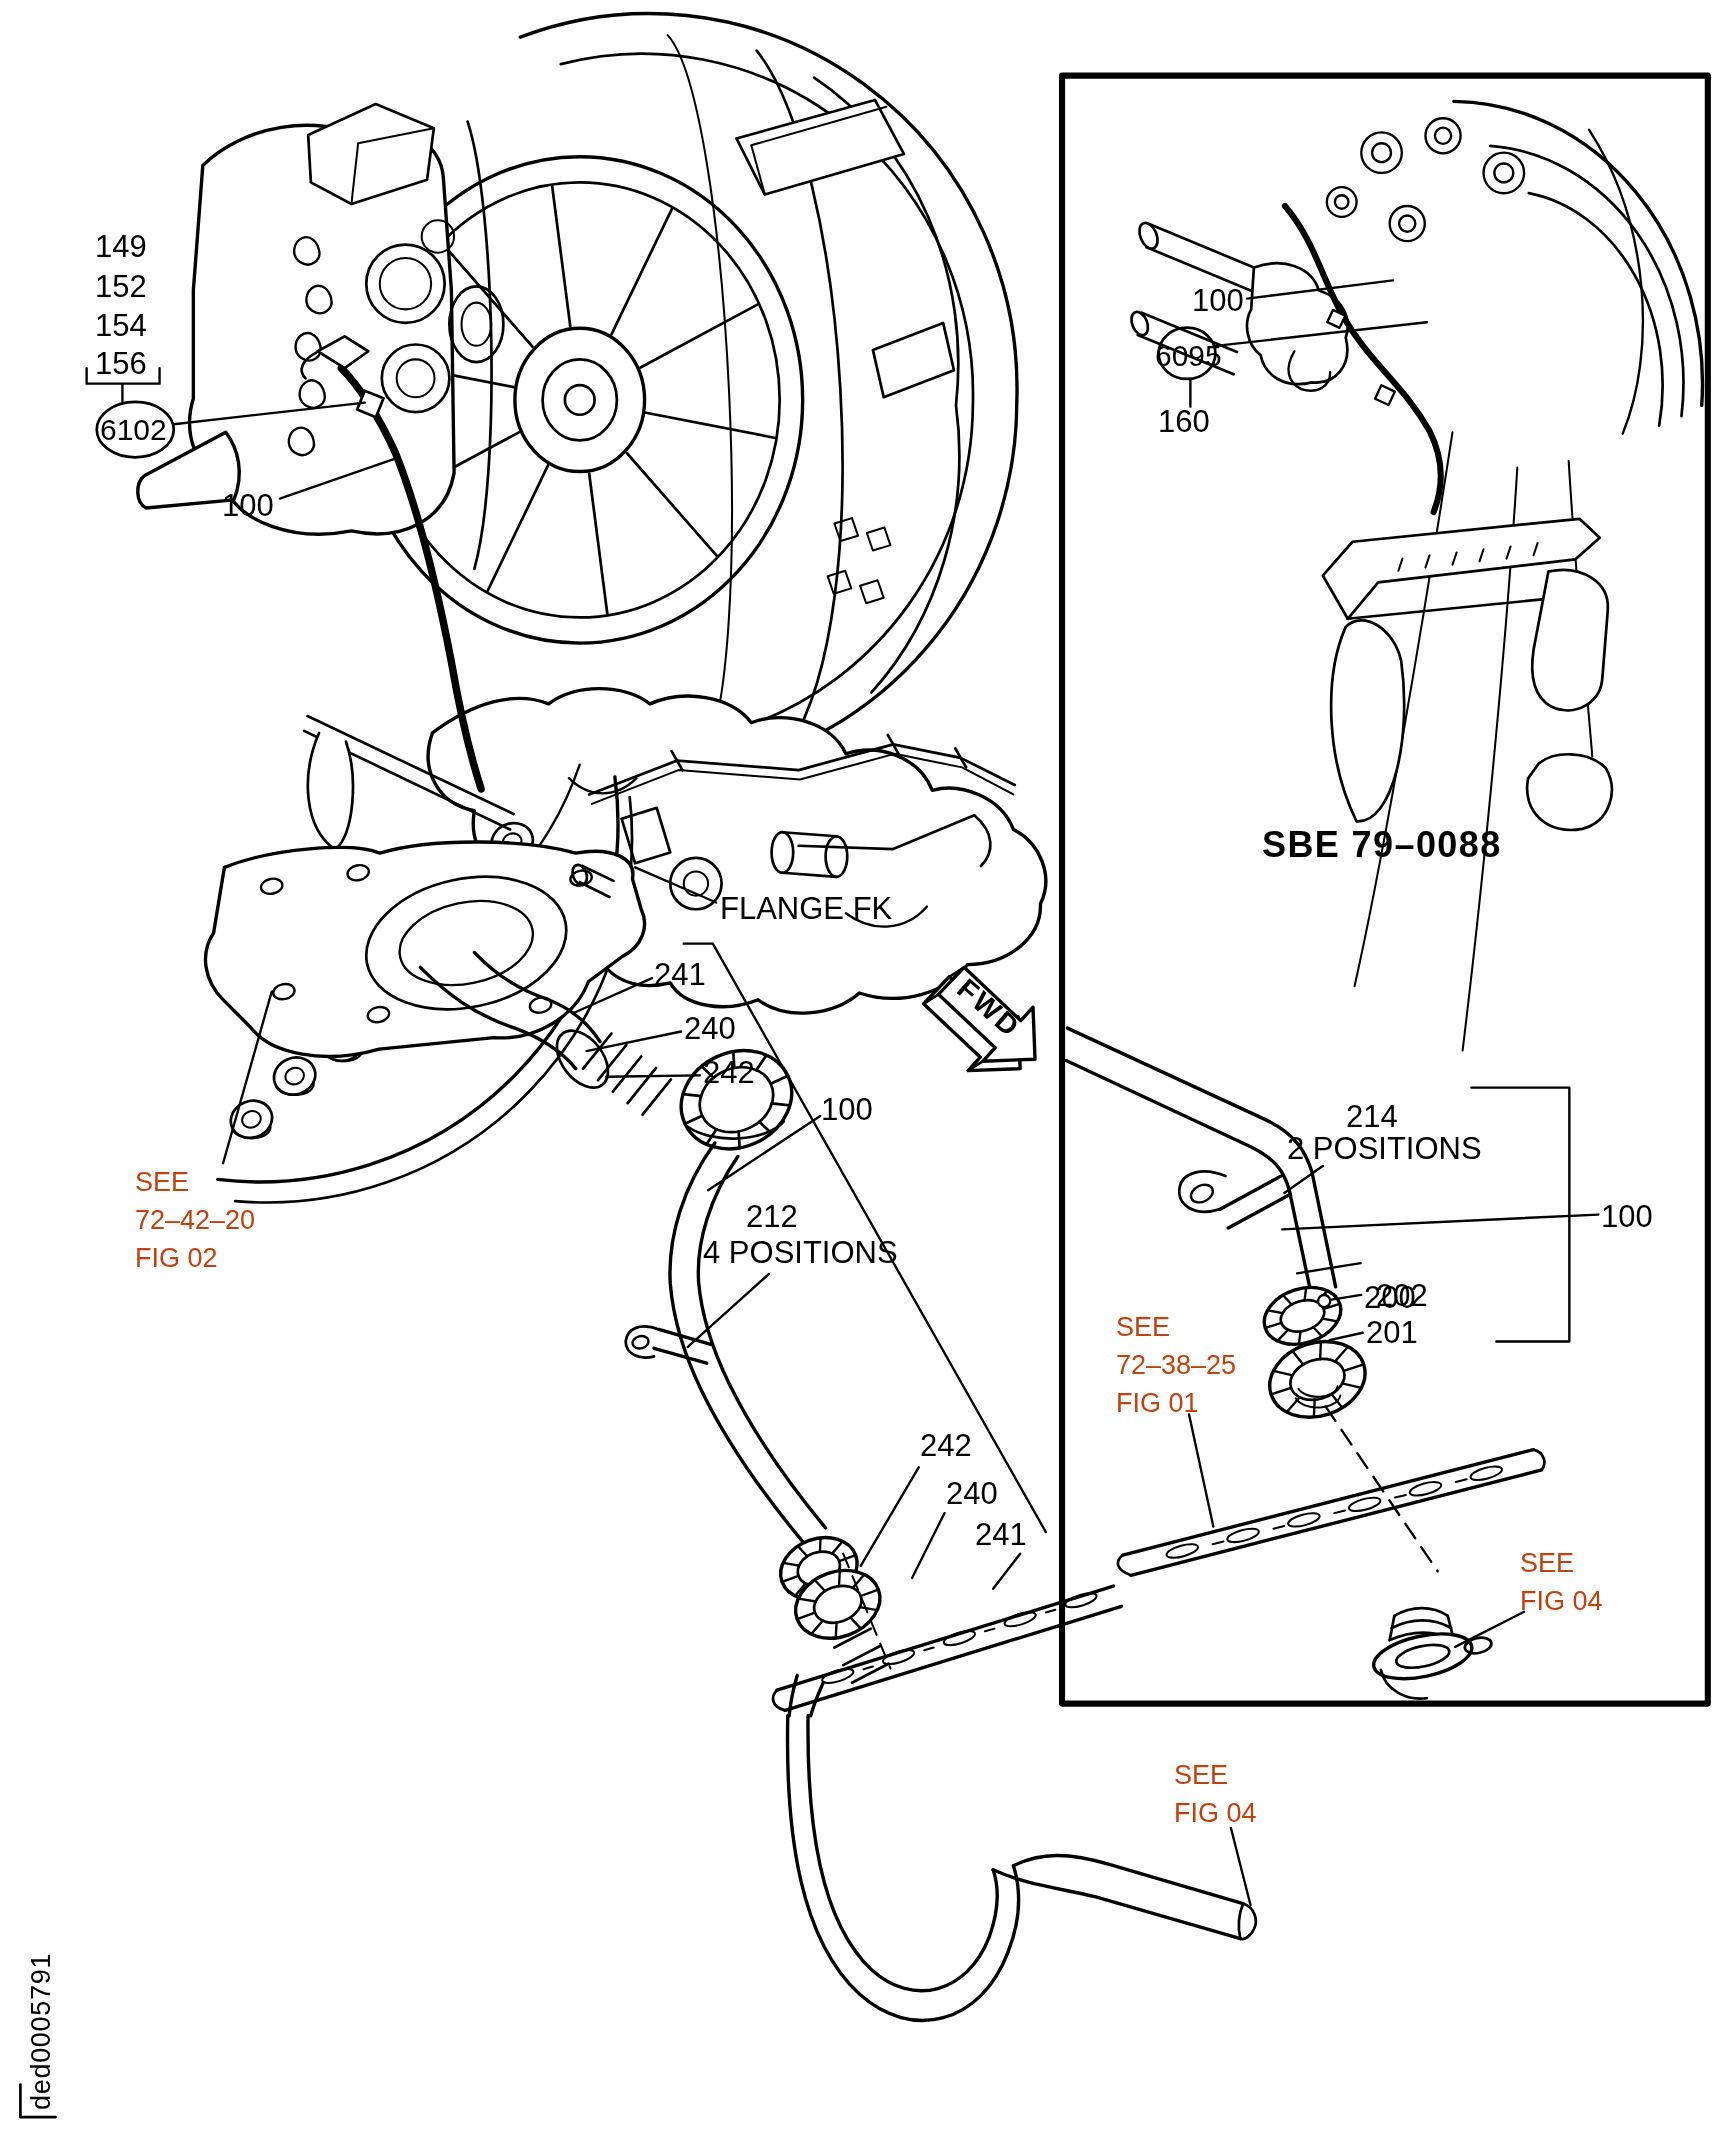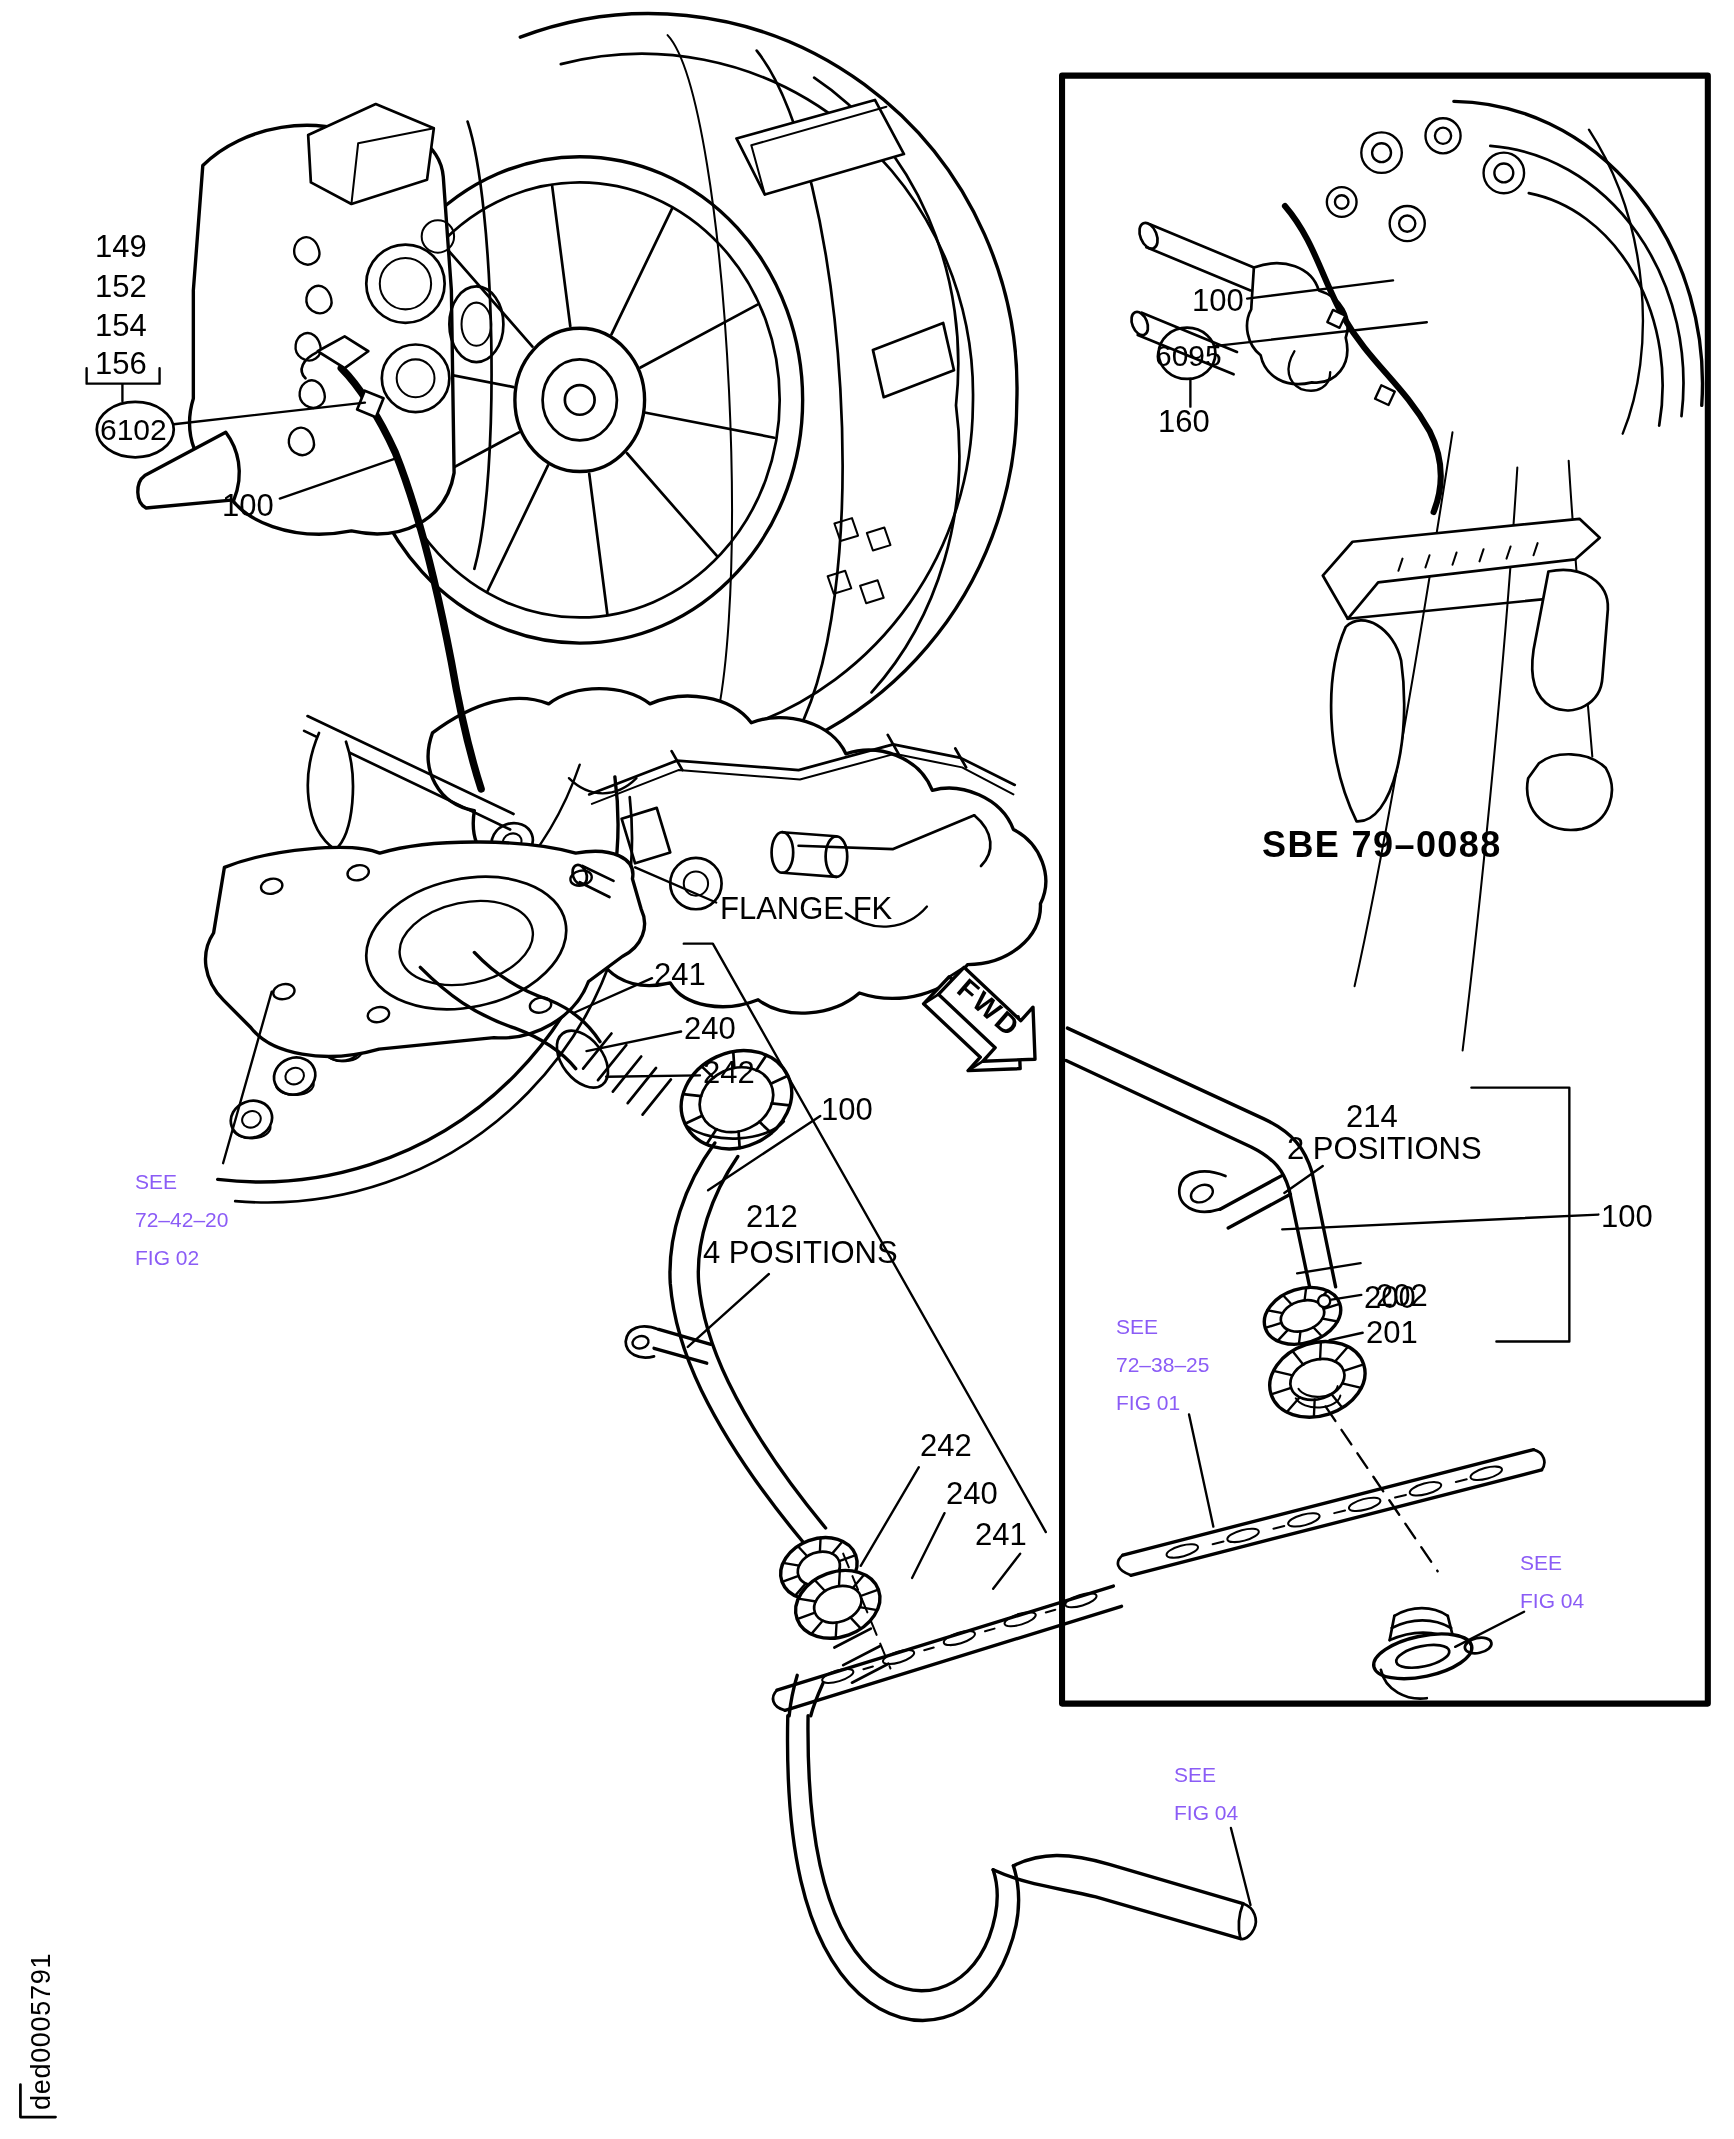--- a/index.html
+++ b/index.html
@@ -1,20 +1,20 @@
 <!DOCTYPE html>
 <html style="font-size:10.8px"><head>
 <meta charset="utf-8">
 <style>
   html,body{margin:0;padding:0;background:#fff;}
   body{position:relative;width:1735px;height:2140px;font-family:"Liberation Sans",sans-serif;overflow:hidden;}
   #art{position:absolute;left:0;top:0;}
   .lbl{position:absolute;font-size:31px;line-height:1.1;color:#000;white-space:nowrap;}
   .ctr{text-align:left;}
-  .blk{position:absolute;color:#8b5cf6;font-size:21px;}
+  .blk{position:absolute;color:#c2410c;font-size:27px;}
   .blk div{line-height:38px;}
   #doc-id{position:absolute;left:27px;top:2110px;transform-origin:0 0;transform:rotate(-90deg);font-size:27px;letter-spacing:0.7px;}
   #sbe-ref{letter-spacing:1.4px;font-size:36px;font-weight:bold;}
 </style>
 </head>
 <body>
 
 <svg id="art" width="1735" height="2140" viewBox="0 0 2568 3168" xmlns="http://www.w3.org/2000/svg">
   <g stroke="#000" fill="none" stroke-linecap="round" stroke-linejoin="round">
 

